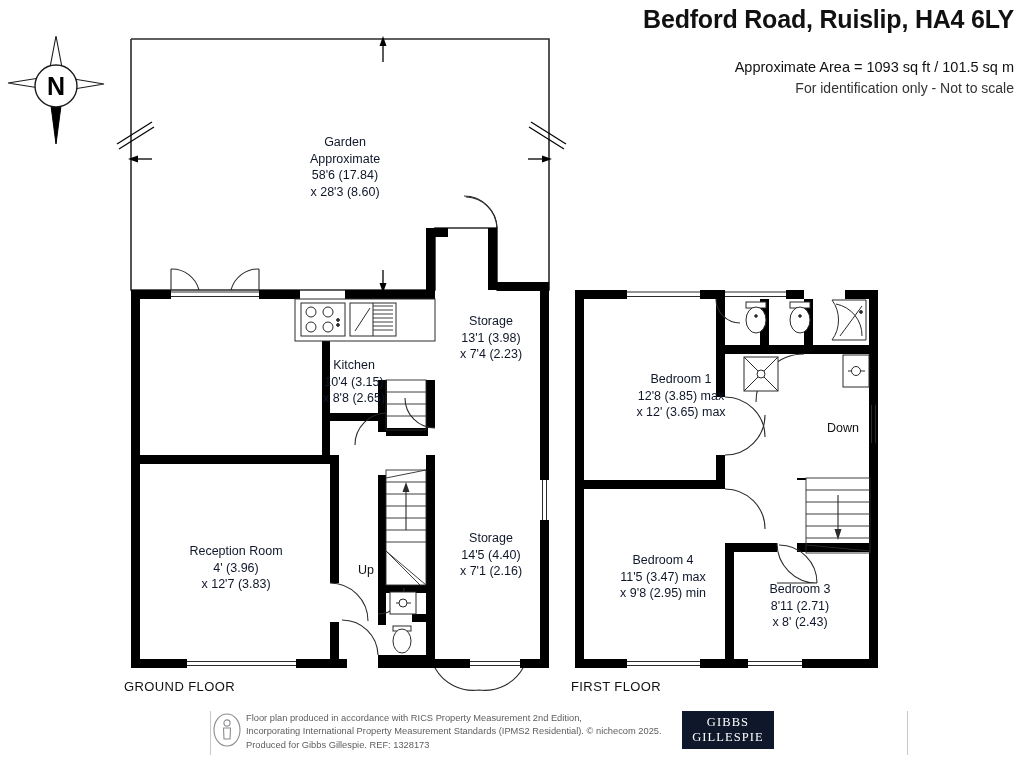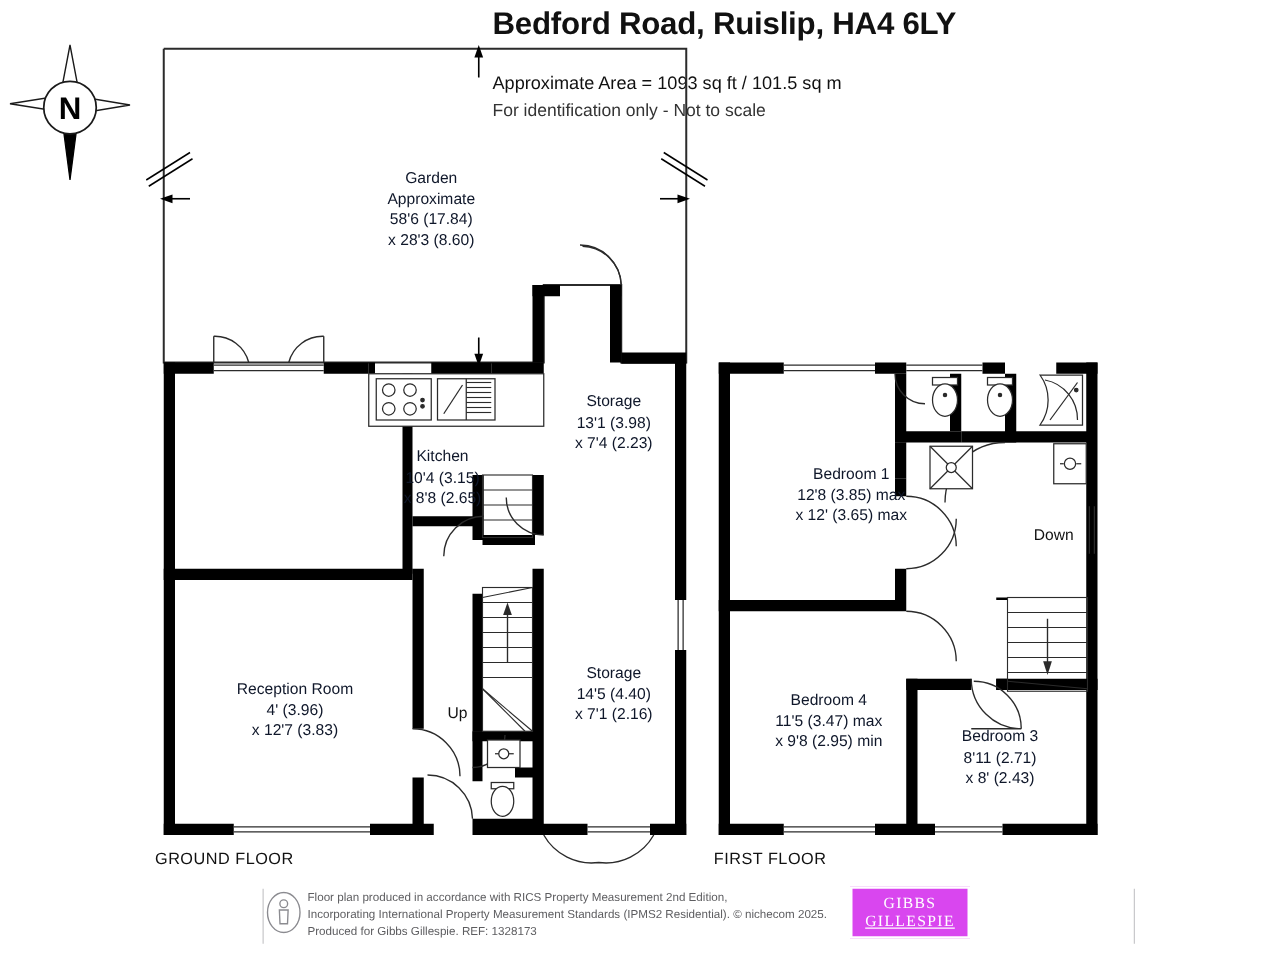--- a/index.html
+++ b/index.html
@@ -17,21 +17,21 @@
   }
   #root {
     position: absolute;
     inset: 0;
   }
   
   .header {
     position: absolute;
     right: 10px;
     top: 4px;
-    text-align: left;
+    text-align: right;
     width: 620px;
   }
   .title {
     font-size: 25px;
     font-weight: bold;
     letter-spacing: -0.2px;
     color: #111;
     line-height: 1.2;
   }
   .subtitle {
@@ -124,21 +124,21 @@
     border: 2px solid #ffffff;
     box-sizing: border-box;
   }
   .logo .l1, .logo .l2 {
     font-family: "Liberation Serif", serif;
     color: #ffffff;
     letter-spacing: 1.1px;
     line-height: 1.18;
   }
   .logo .l1 { font-size: 12.5px; }
-  .logo .l2 { font-size: 12.5px; text-decoration: underline; }
+  .logo .l2 { font-size: 12.5px; }
   .footer-rule {
     position: absolute;
     left: 0;
     top: 4px;
     width: 1px;
     height: 44px;
     background: #c9c9cc;
   }
   .footer-rule.right { left: 697px; }
 </style>
@@ -501,19 +501,19 @@
       <circle cx="15" cy="10" r="3.1" fill="none" stroke="#8b8b90" stroke-width="1.1"></circle>
       <path d="M11.5,15 L18.5,15 L18,26 L12,26 Z" fill="none" stroke="#8b8b90" stroke-width="1.1"></path>
     </svg>
 
     <div class="footer-text">
       <span class="ln">Floor plan produced in accordance with RICS Property Measurement 2nd Edition,</span>
       <span class="ln">Incorporating International Property Measurement Standards (IPMS2 Residential).   © nichecom 2025.</span>
       <span class="ln">Produced for Gibbs Gillespie.   REF:  1328173</span>
     </div>
 
-    <div class="logo" style="background: #d946ef;">
+    <div class="logo" style="background: #0f172a;">
       <span class="l1">GIBBS</span>
       <span class="l2">GILLESPIE</span>
     </div>
   </div>
 
 </div>
 
 </body></html>

